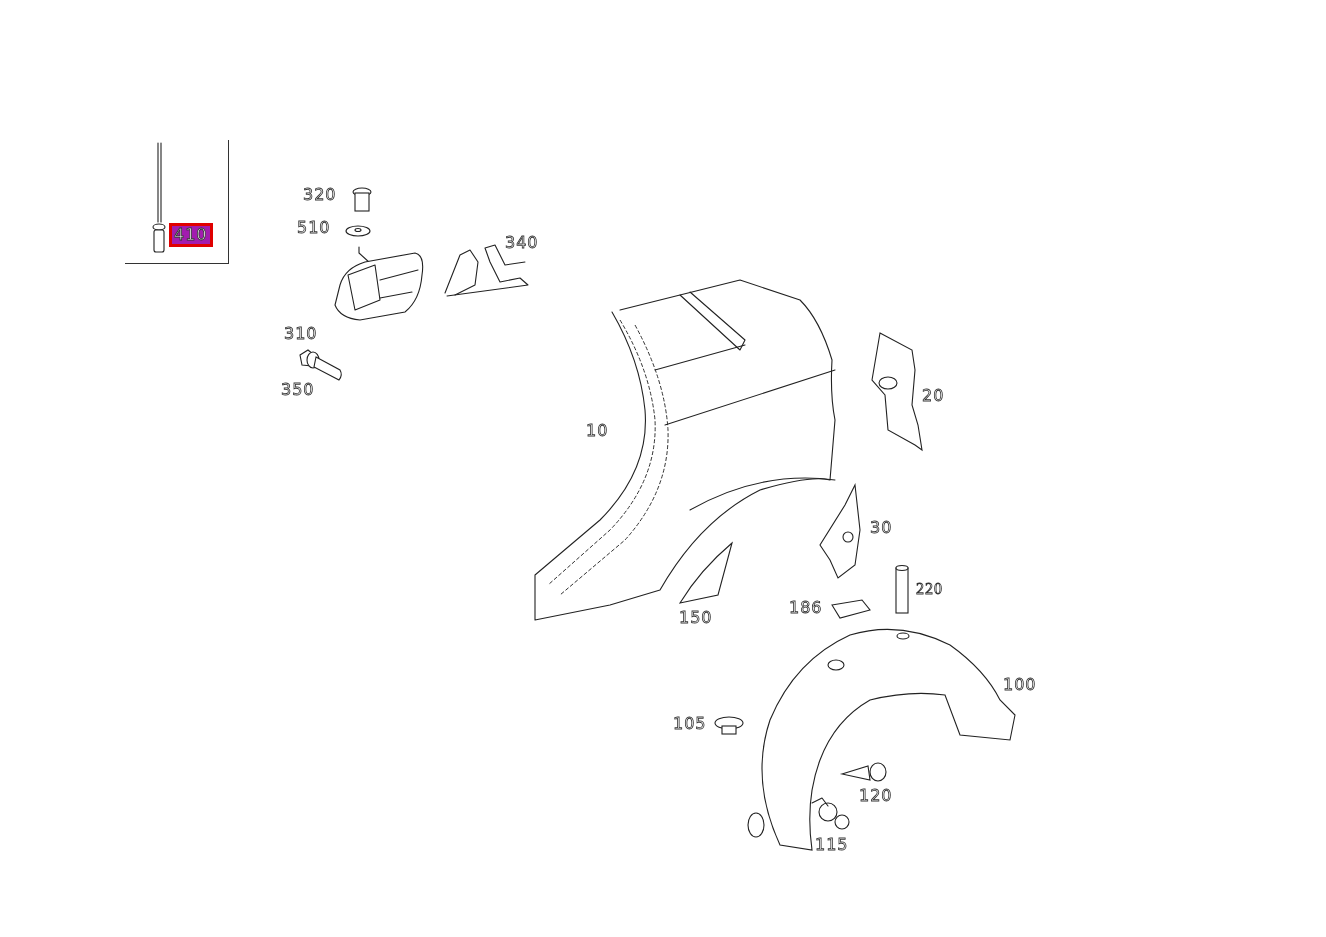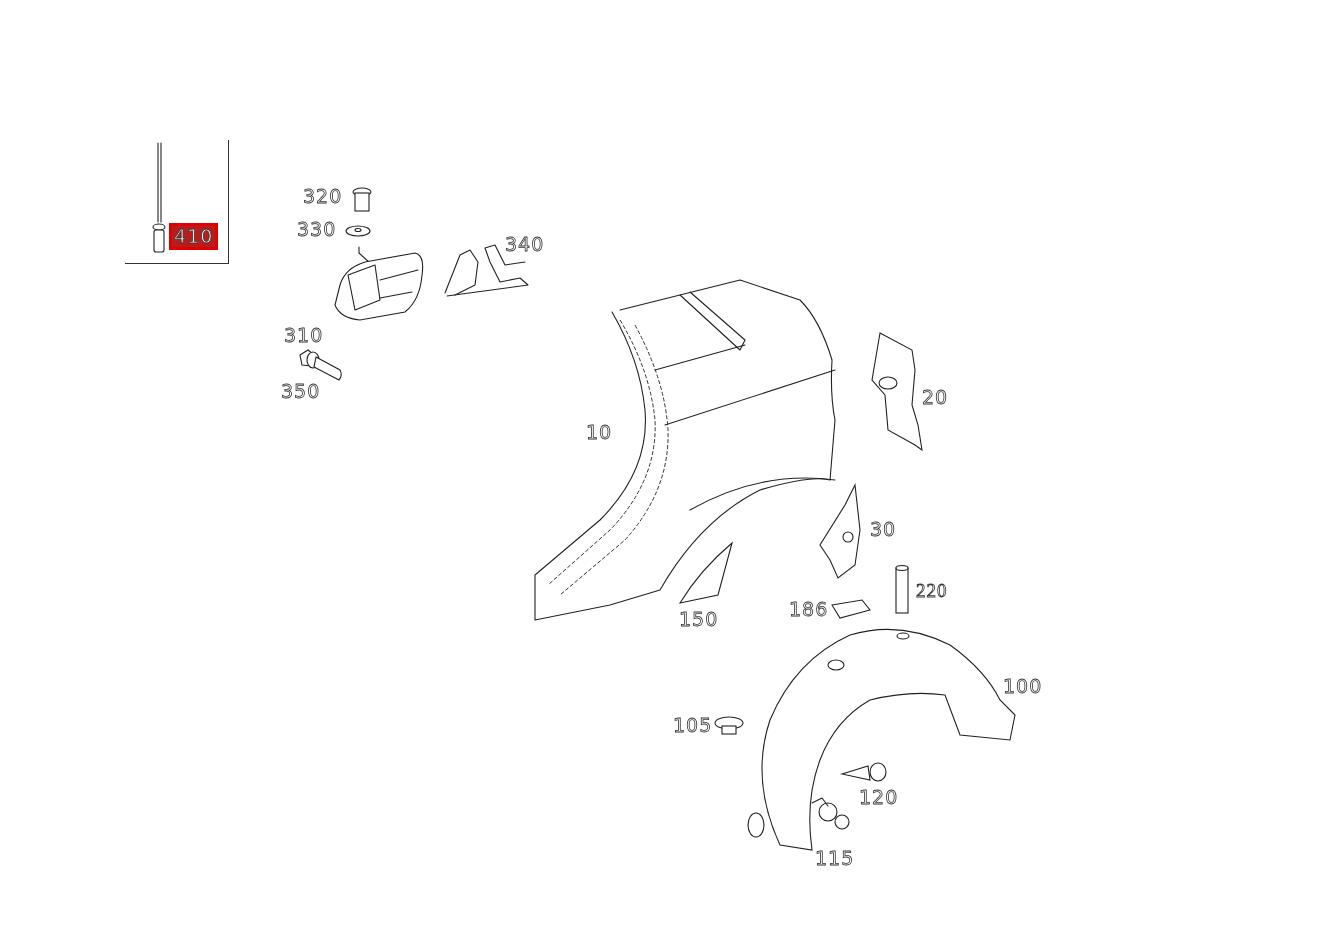--- a/index.html
+++ b/index.html
@@ -1,22 +1,22 @@
 <!DOCTYPE html>
 <html><head>
 <meta charset="utf-8">
 <style>
   html, body { margin:0; padding:0; background:#ffffff; }
   body { width:1326px; height:937px; position:relative; overflow:hidden; font-family:"DejaVu Sans", sans-serif; }
   .canvas { position:absolute; left:0; top:0; width:1326px; height:937px; }
   .callout {
-    position:absolute; font-family:"DejaVu Sans", sans-serif; font-size:19px; letter-spacing:1px;
+    position:absolute; font-family:"DejaVu Sans", sans-serif; font-size:16px; letter-spacing:1px;
     color:#ffffff; -webkit-text-stroke:0.8px #333; line-height:1; cursor:pointer; white-space:nowrap;
   }
-  .callout.hl { border:3px solid #e00000; padding:1px 2px; background:#b91c1c; }
+  .callout.hl { border:3px solid #e00000; padding:1px 2px; background:#a21caf; }
   .inset { position:absolute; left:125px; top:140px; width:103px; height:123px; border-right:1px solid #333; border-bottom:1px solid #333; }
   svg .ln { fill:none; stroke:#222; stroke-width:1.1; stroke-linejoin:round; stroke-linecap:round; }
   svg .lnd { fill:none; stroke:#333; stroke-width:1; stroke-dasharray:4 2; }
   svg .fl { fill:#fff; stroke:#222; stroke-width:1.1; }
 </style>
 </head>
 <body>
 
 <div class="canvas">
   <svg width="1326" height="937" viewBox="0 0 1326 937">
@@ -111,27 +111,27 @@
       <circle class="fl" cx="828" cy="812" r="9"></circle>
       <circle class="fl" cx="842" cy="822" r="7"></circle>
       <path class="ln" d="M812,803 L822,798 L828,806"></path>
     </g>
   </svg>
 
   <div class="inset"></div>
 
   <div class="callout hl" style="left:169px;top:223px;">410</div>
   <div class="callout" style="left:303px;top:187px;">320</div>
-  <div class="callout" style="left:297px;top:220px;">330</div>
+  <div class="callout" style="left:297px;top:220px;">510</div>
   <div class="callout" style="left:505px;top:235px;">340</div>
   <div class="callout" style="left:284px;top:288px;margin-top:38px;">310</div>
   <div class="callout" style="left:281px;top:382px;">350</div>
   <div class="callout" style="left:586px;top:423px;">10</div>
   <div class="callout" style="left:922px;top:388px;">20</div>
   <div class="callout" style="left:870px;top:520px;">30</div>
   <div class="callout" style="left:916px;top:581px;font-family:Liberation Serif, serif;">220</div>
   <div class="callout" style="left:789px;top:600px;">186</div>
   <div class="callout" style="left:679px;top:610px;">150</div>
   <div class="callout" style="left:1003px;top:677px;">100</div>
   <div class="callout" style="left:673px;top:716px;">105</div>
   <div class="callout" style="left:859px;top:788px;">120</div>
-  <div class="callout" style="left:815px;top:837px;margin-top:12px;">115</div>
+  <div class="callout" style="left:815px;top:837px;">115</div>
 </div>
 
 </body></html>

